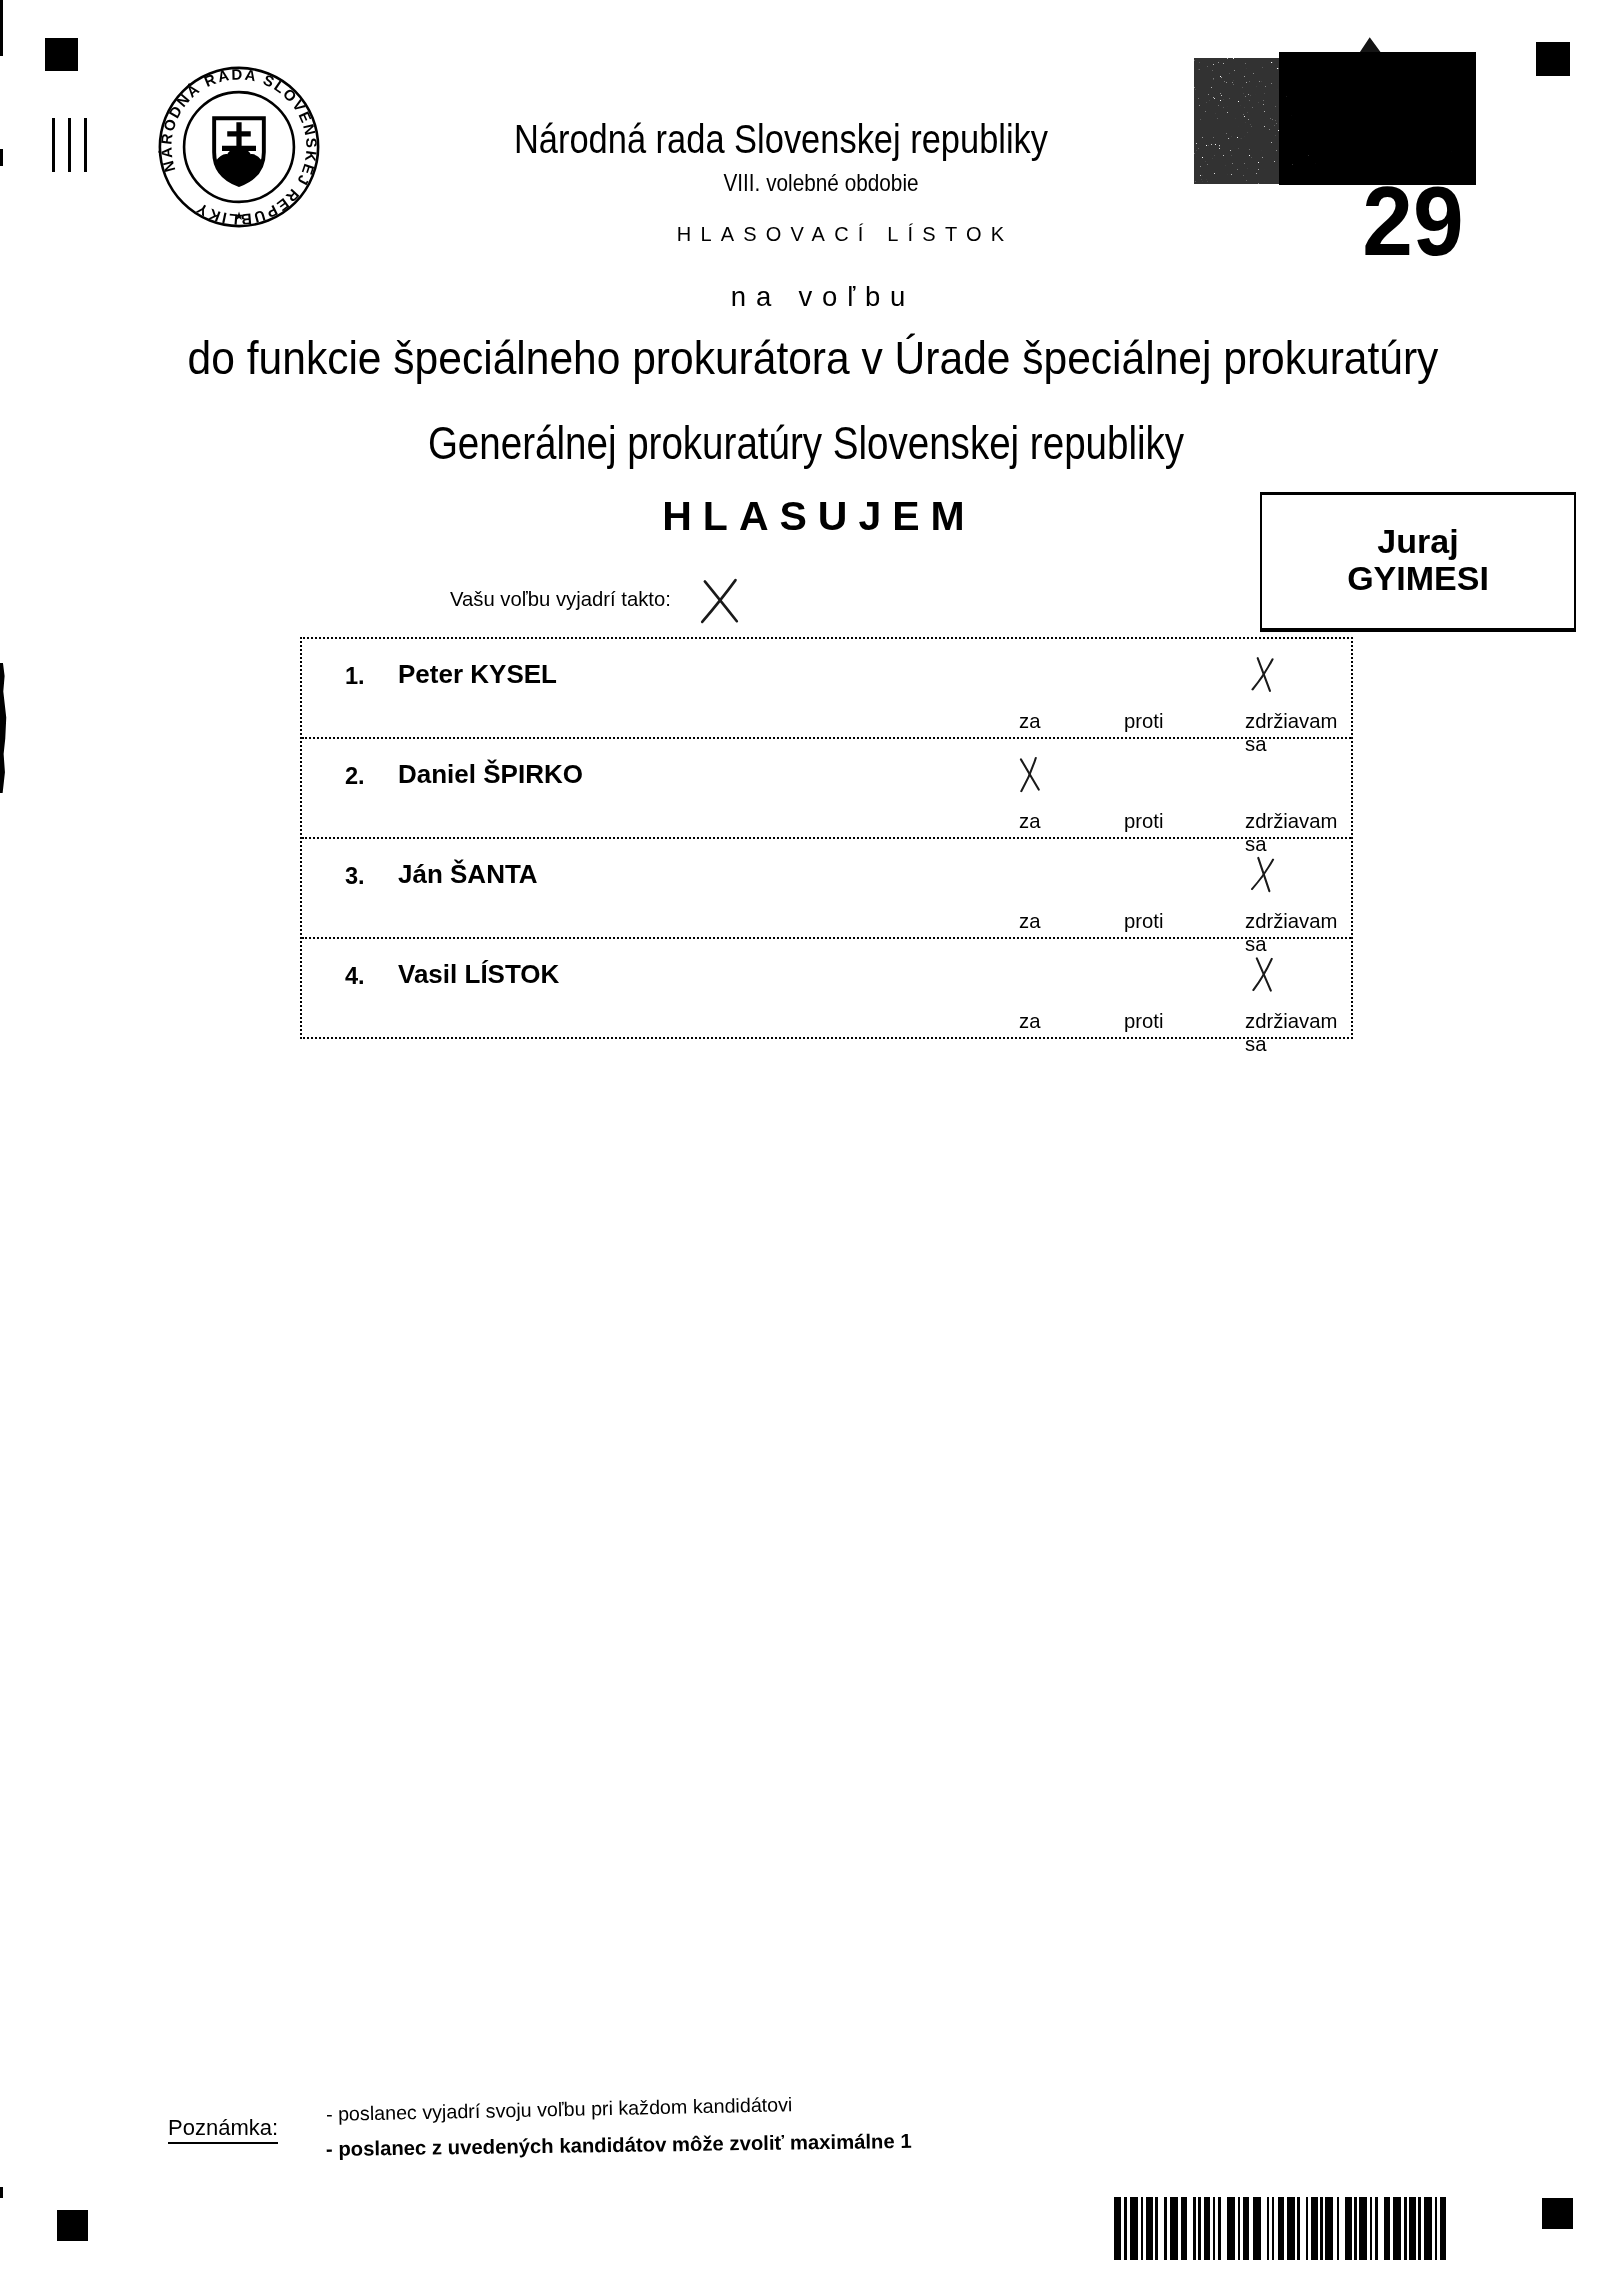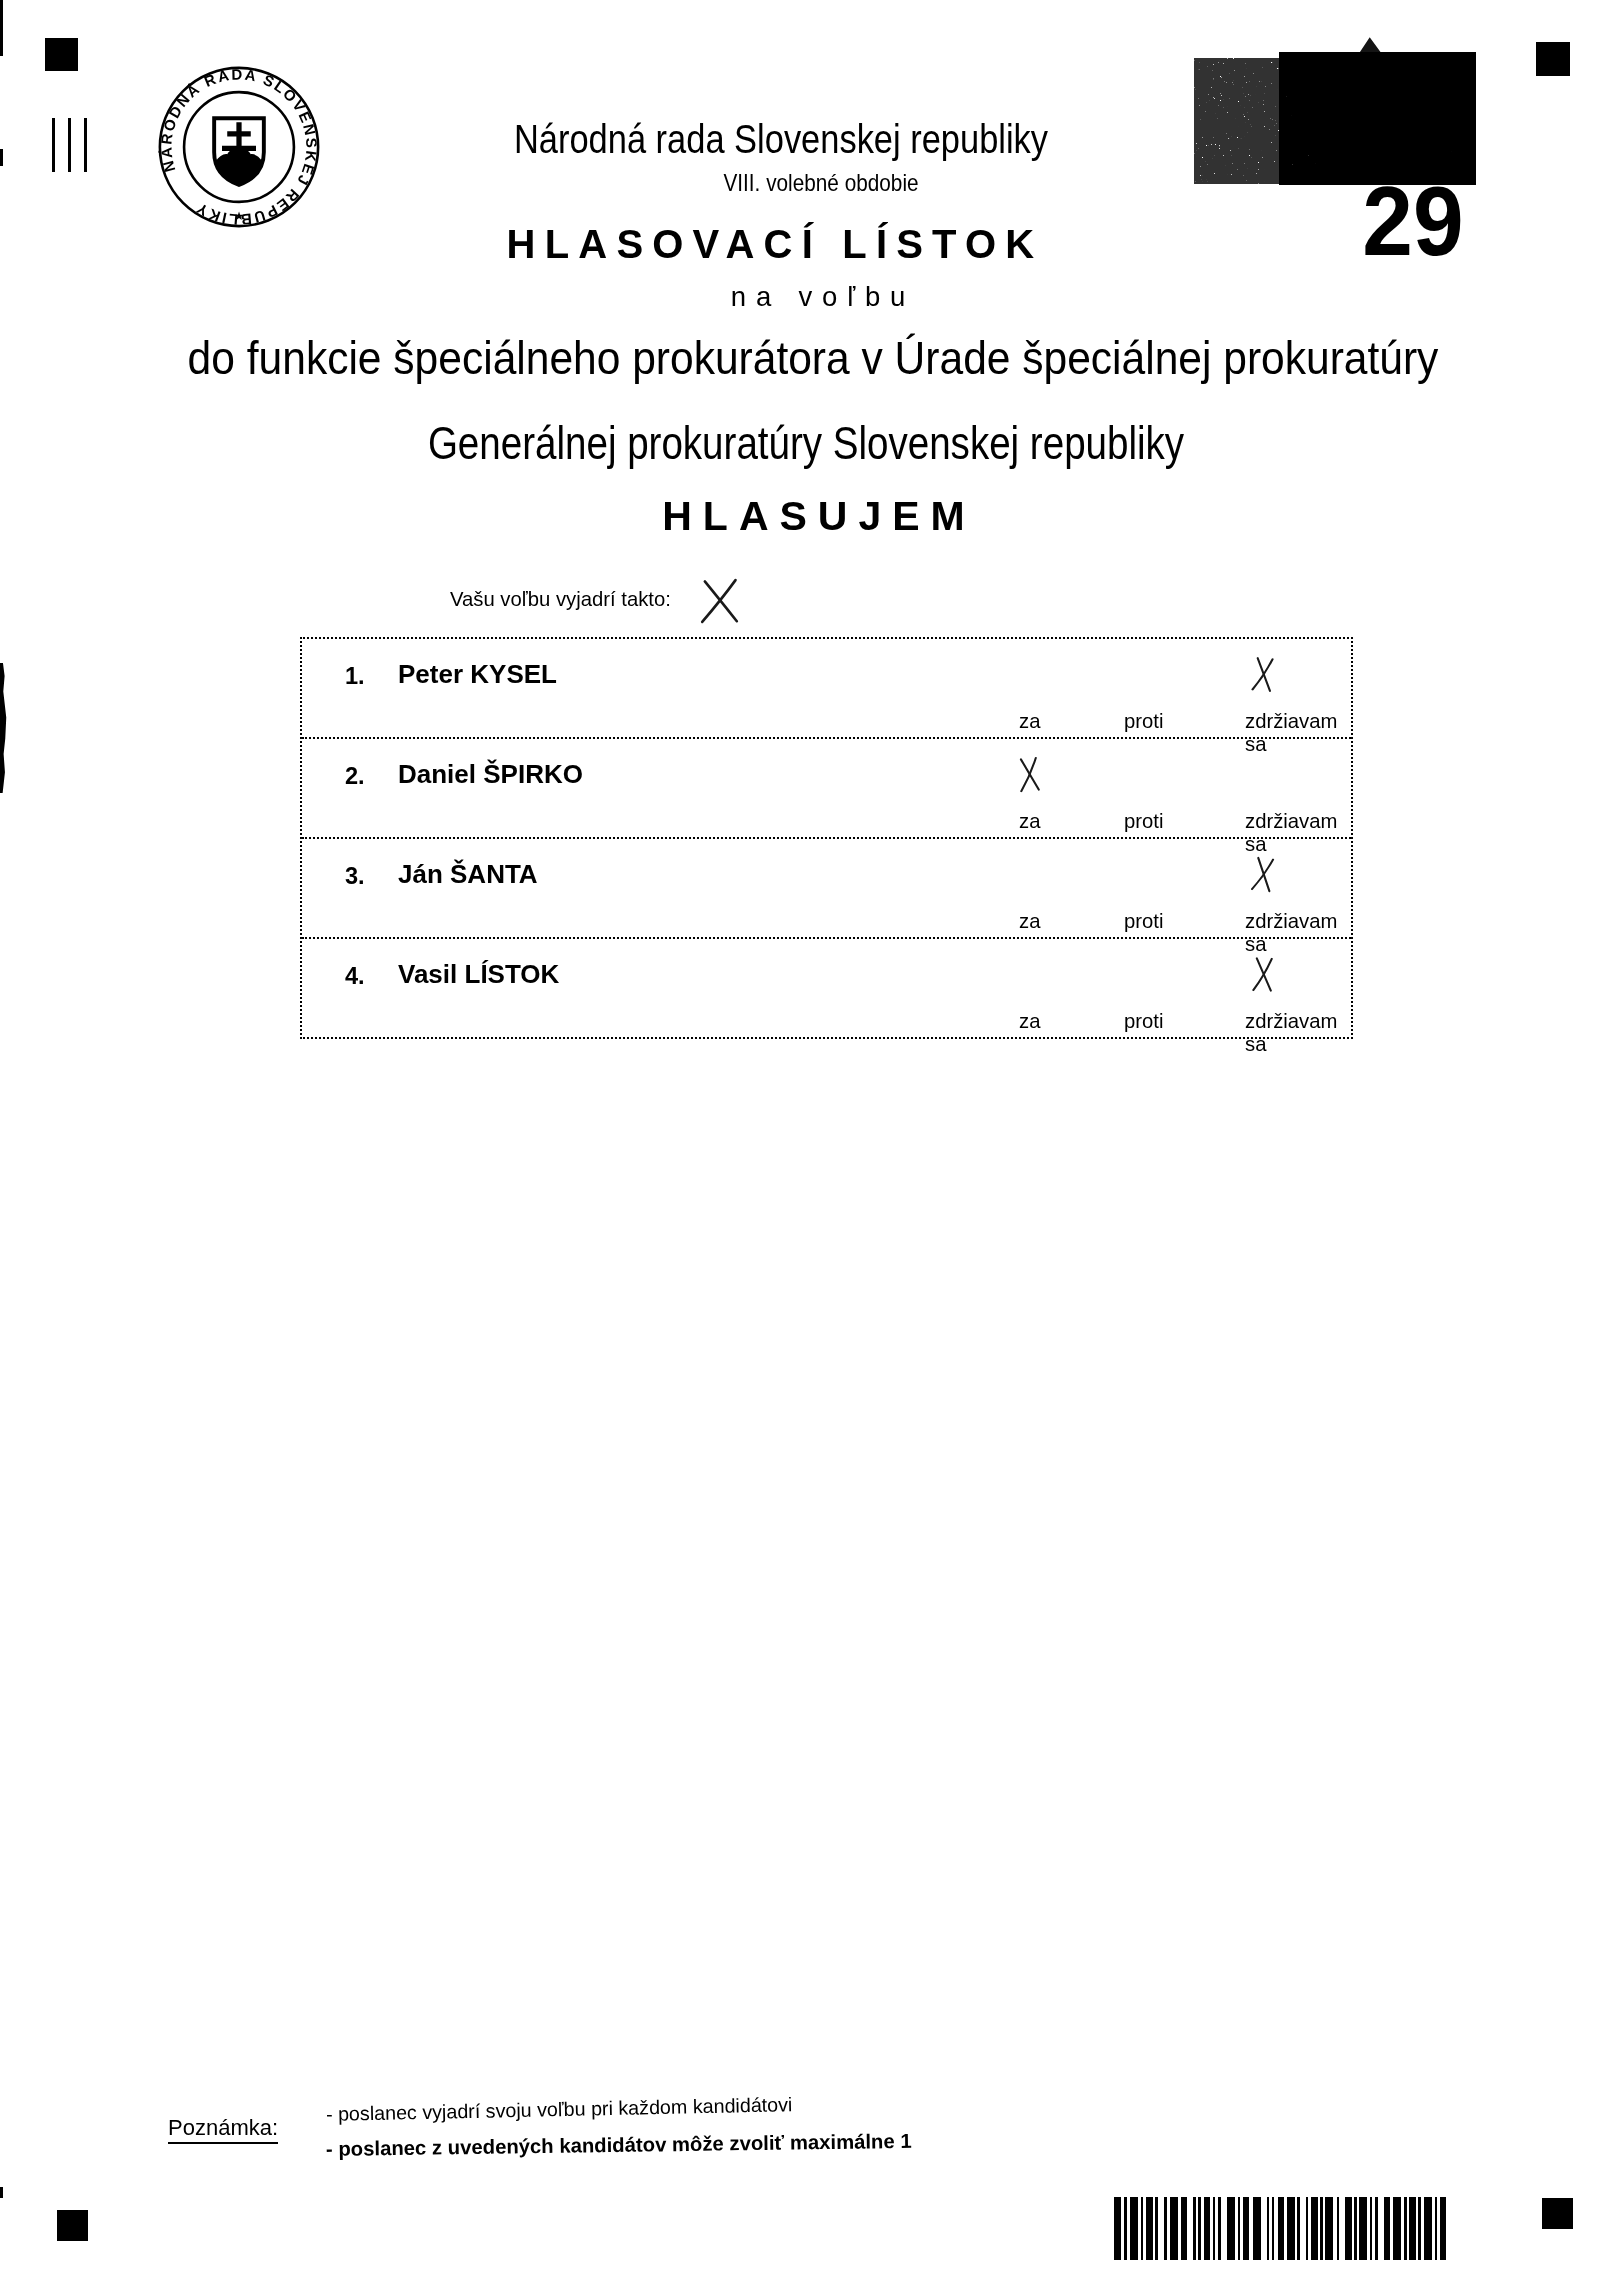--- a/index.html
+++ b/index.html
@@ -6,21 +6,21 @@
   .page{
     position:relative; width:1612px; height:2295px; background:#fff;
     overflow:hidden; color:#000;
     font-family:"Liberation Sans", sans-serif;
   }
   .abs{position:absolute; white-space:nowrap; line-height:1;}
   .ctr{transform-origin:center;}
   
   #org-title{left:781px; top:119px; font-size:41px; transform:translateX(-50%) scaleX(0.84);}
   #term-line{left:821px; top:172px; font-size:23.6px; transform:translateX(-50%) scaleX(0.88);}
-  #doc-title{left:775px; top:224px; font-size:40px; font-weight:bold; letter-spacing:9.2px; transform:translateX(-50%);}
+  #doc-title{left:845px; top:224px; font-size:20px; font-weight:normal; letter-spacing:9.2px; transform:translateX(-50%);}
   #doc-subtitle{left:823px; top:283px; font-size:27.5px; letter-spacing:9.8px; transform:translateX(-50%);}
   #election-line1{left:813px; top:334px; font-size:47px; transform:translateX(-50%) scaleX(0.905);}
   #election-line2{left:806px; top:419px; font-size:47px; transform:translateX(-50%) scaleX(0.82);}
   #vote-heading{left:819px; top:496px; font-size:41px; font-weight:bold; letter-spacing:11px; transform:translateX(-50%);}
   #ballot-number{left:1413px; top:172px; font-size:98px; font-weight:bold; transform:translateX(-50%) scaleX(0.93);}
   #mark-instruction{left:450px; top:589px; font-size:20.3px;}
 
   
   .name-box{
     position:absolute; left:1260px; top:492px; width:316px; height:140px;
@@ -118,20 +118,24 @@
 
   <div class="abs ctr" id="org-title">Národná rada Slovenskej republiky</div>
   <div class="abs ctr" id="term-line">VIII. volebné obdobie</div>
   <div class="abs" id="doc-title">HLASOVACÍ LÍSTOK</div>
   <div class="abs" id="doc-subtitle">na voľbu</div>
   <div class="abs ctr" id="election-line1">do funkcie špeciálneho prokurátora v Úrade špeciálnej prokuratúry</div>
   <div class="abs ctr" id="election-line2">Generálnej prokuratúry Slovenskej republiky</div>
   <div class="abs" id="vote-heading">HLASUJEM</div>
   <div class="abs ctr" id="ballot-number">29</div>
 
+  <div class="name-box">
+    <span>Juraj</span>
+    <span>GYIMESI</span>
+  </div>
 
   <div class="abs" id="mark-instruction">Vašu voľbu vyjadrí takto:</div>
   <svg class="xmark-big" viewBox="0 0 72 70">
     <path d="M12,5 Q34,32 61,66"></path>
     <path d="M59,3 Q38,32 8,67"></path>
   </svg>
 
   <div class="ctable" id="candidate-table">
     <div class="crow">
       <span class="cnum">1.</span>

